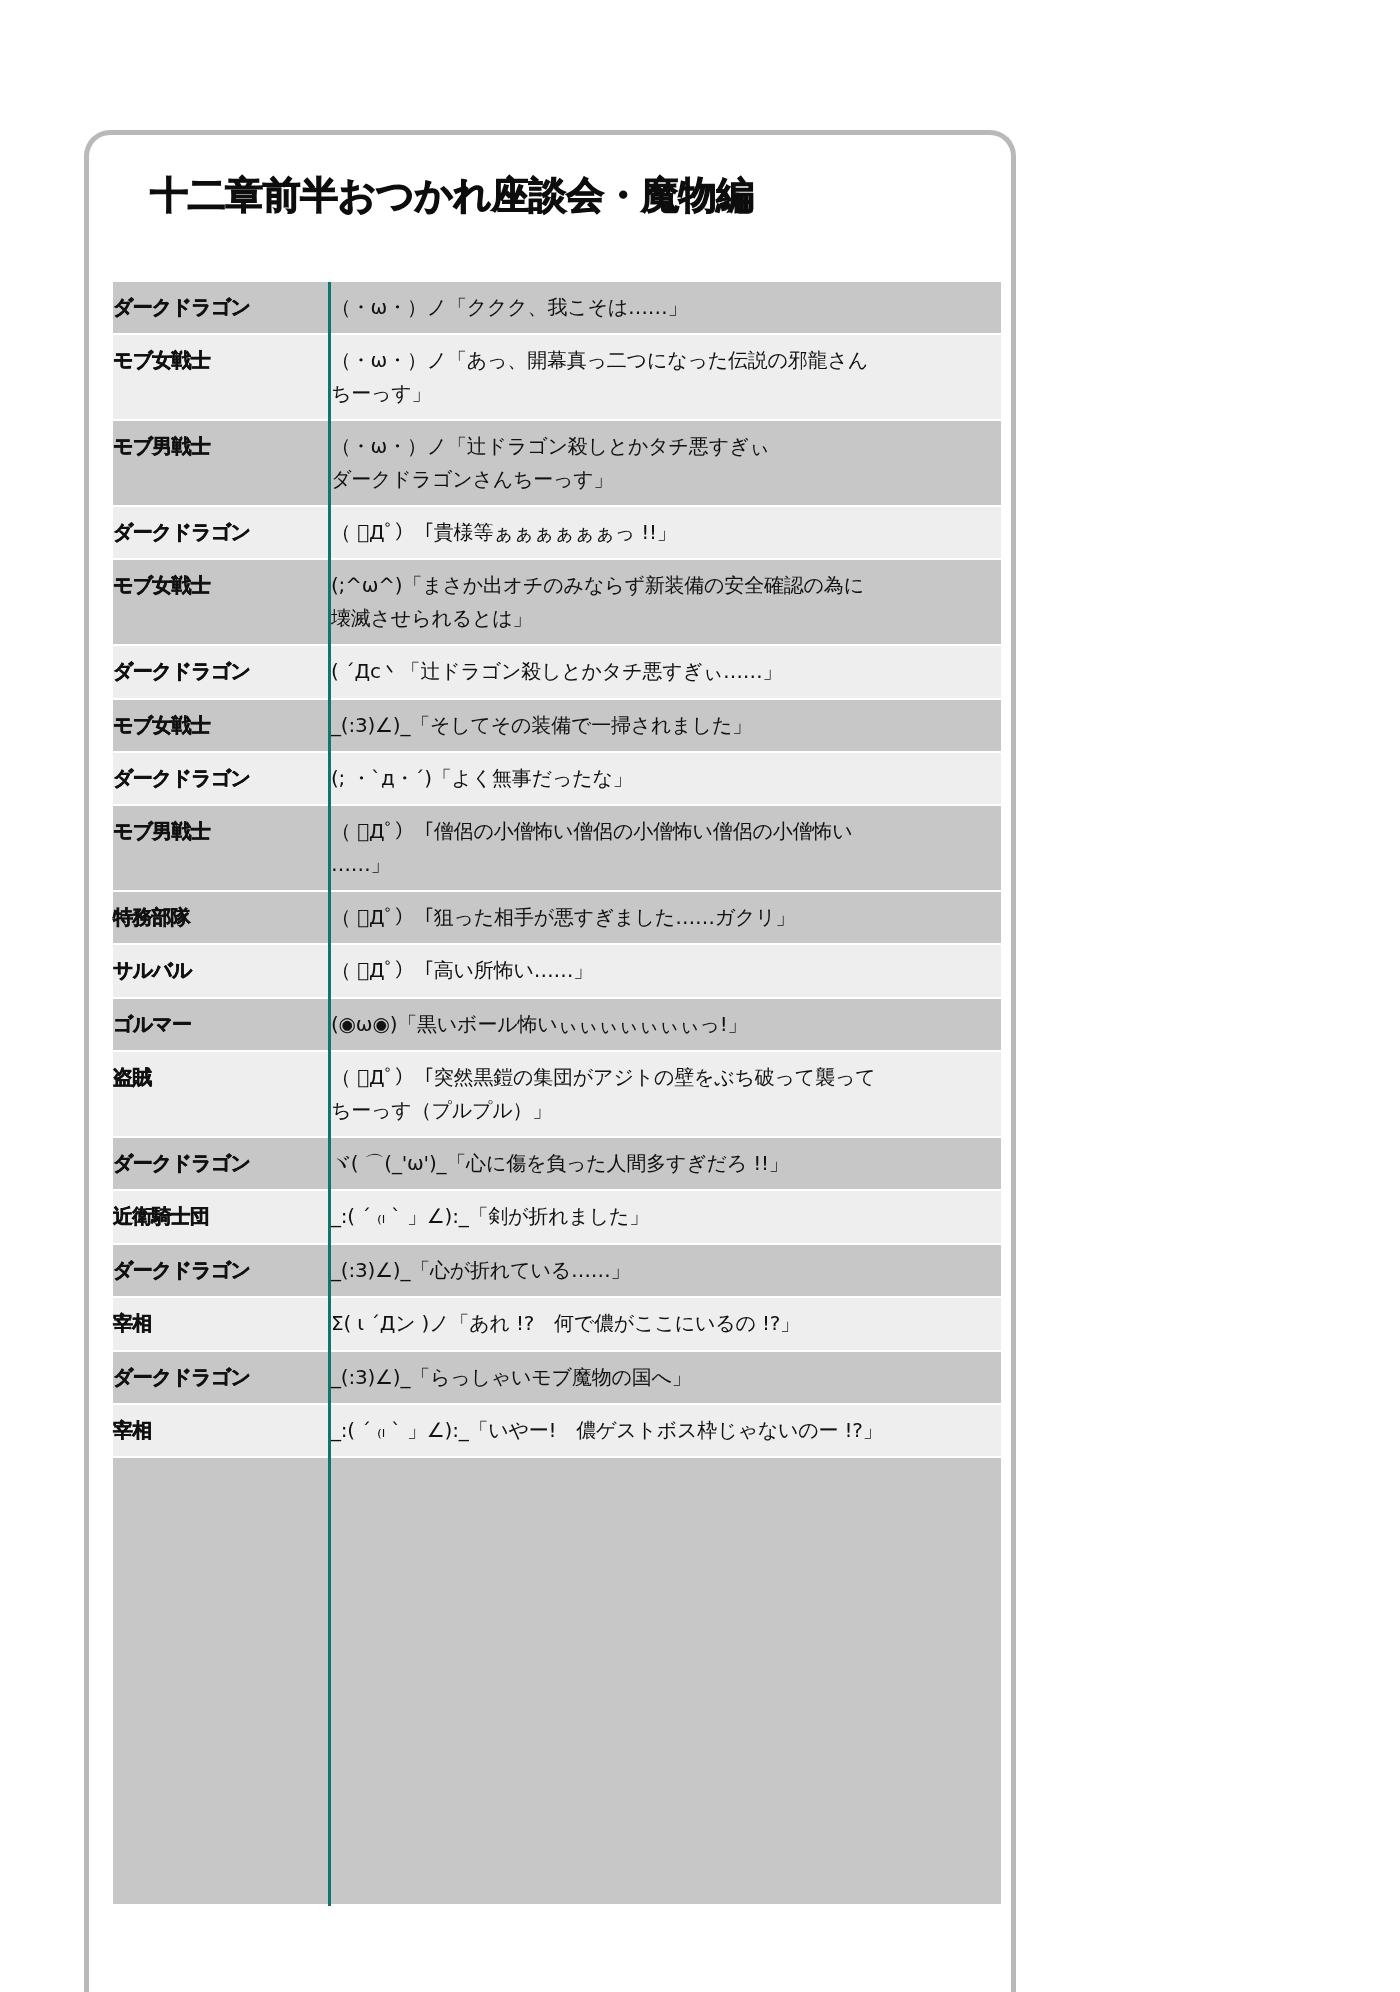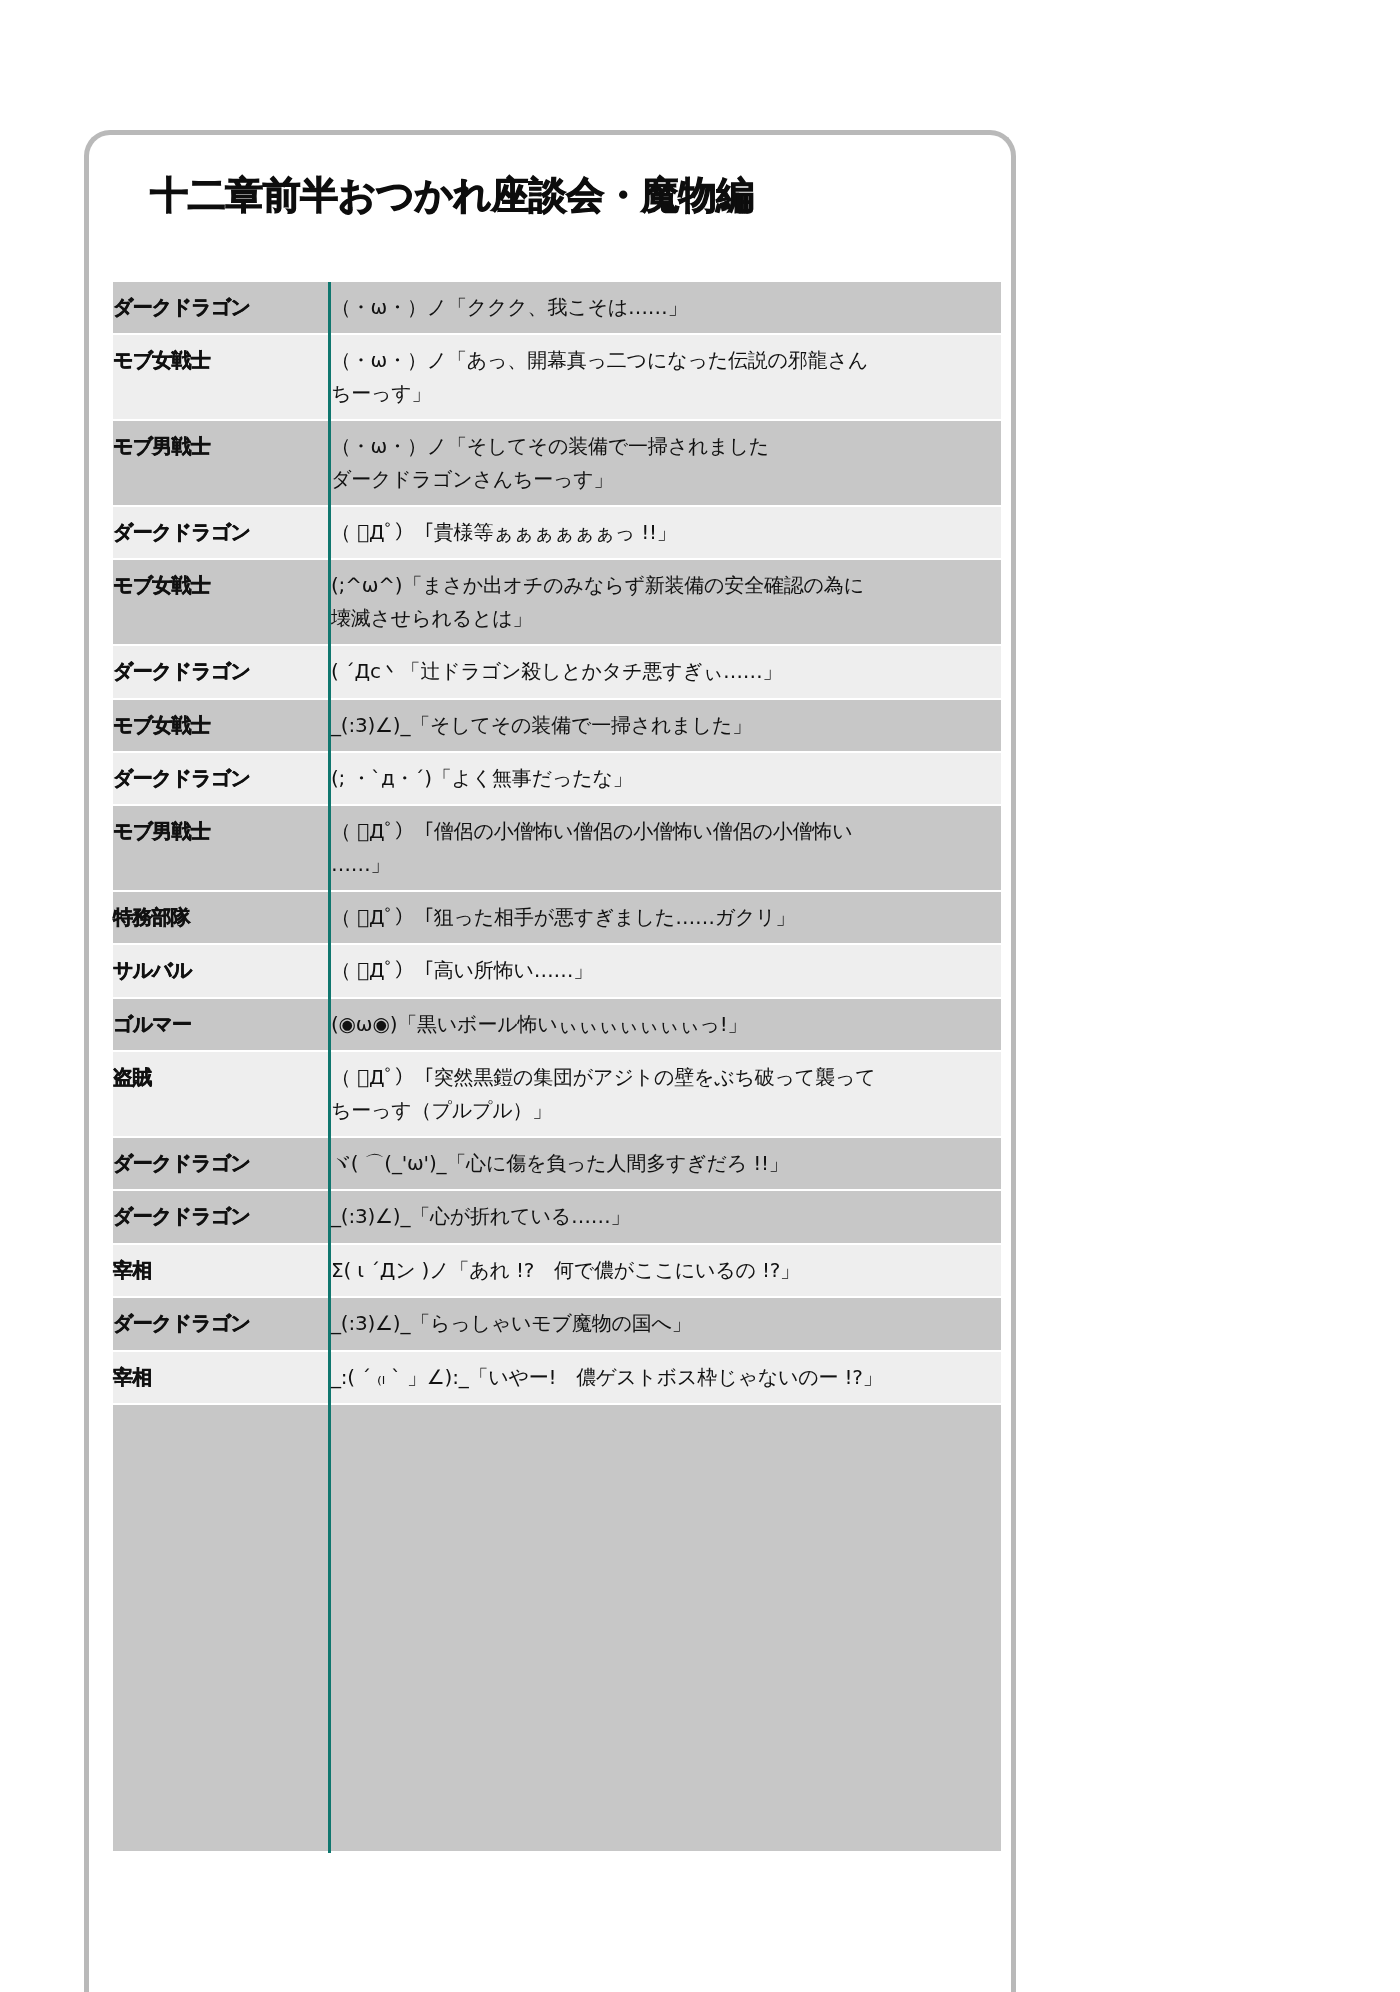--- a/index.html
+++ b/index.html
@@ -106,21 +106,21 @@
       <tr class="row-even">
         <td class="speaker-cell">モブ女戦士</td>
         <td class="line-cell">
           <span class="dline">（・ω・）ノ「あっ、開幕真っ二つになった伝説の邪龍さん</span>
           <span class="dline">ちーっす」</span>
         </td>
       </tr>
       <tr class="row-odd">
         <td class="speaker-cell">モブ男戦士</td>
         <td class="line-cell">
-          <span class="dline">（・ω・）ノ「そしてその装備で一掃されました</span>
+          <span class="dline">（・ω・）ノ「辻ドラゴン殺しとかタチ悪すぎぃ</span>
           <span class="dline">ダークドラゴンさんちーっす」</span>
         </td>
       </tr>
       <tr class="row-even">
         <td class="speaker-cell">ダークドラゴン</td>
         <td class="line-cell">
           <span class="dline">（ ﾟДﾟ）「貴様等ぁぁぁぁぁぁっ !!」</span>
         </td>
       </tr>
       <tr class="row-odd">
@@ -177,20 +177,26 @@
         <td class="speaker-cell">盗賊</td>
         <td class="line-cell">
           <span class="dline">（ ﾟДﾟ）「突然黒鎧の集団がアジトの壁をぶち破って襲って</span>
           <span class="dline">ちーっす（プルプル）」</span>
         </td>
       </tr>
       <tr class="row-odd">
         <td class="speaker-cell">ダークドラゴン</td>
         <td class="line-cell">
           <span class="dline">ヾ( ⌒(_'ω')_「心に傷を負った人間多すぎだろ !!」</span>
+        </td>
+      </tr>
+      <tr class="row-even">
+        <td class="speaker-cell">近衛騎士団</td>
+        <td class="line-cell">
+          <span class="dline">_:( ´ ₍ₗ ` 」∠):_「剣が折れました」</span>
         </td>
       </tr>
       <tr class="row-odd">
         <td class="speaker-cell">ダークドラゴン</td>
         <td class="line-cell">
           <span class="dline">_(:3)∠)_「心が折れている……」</span>
         </td>
       </tr>
       <tr class="row-even">
         <td class="speaker-cell">宰相</td>

